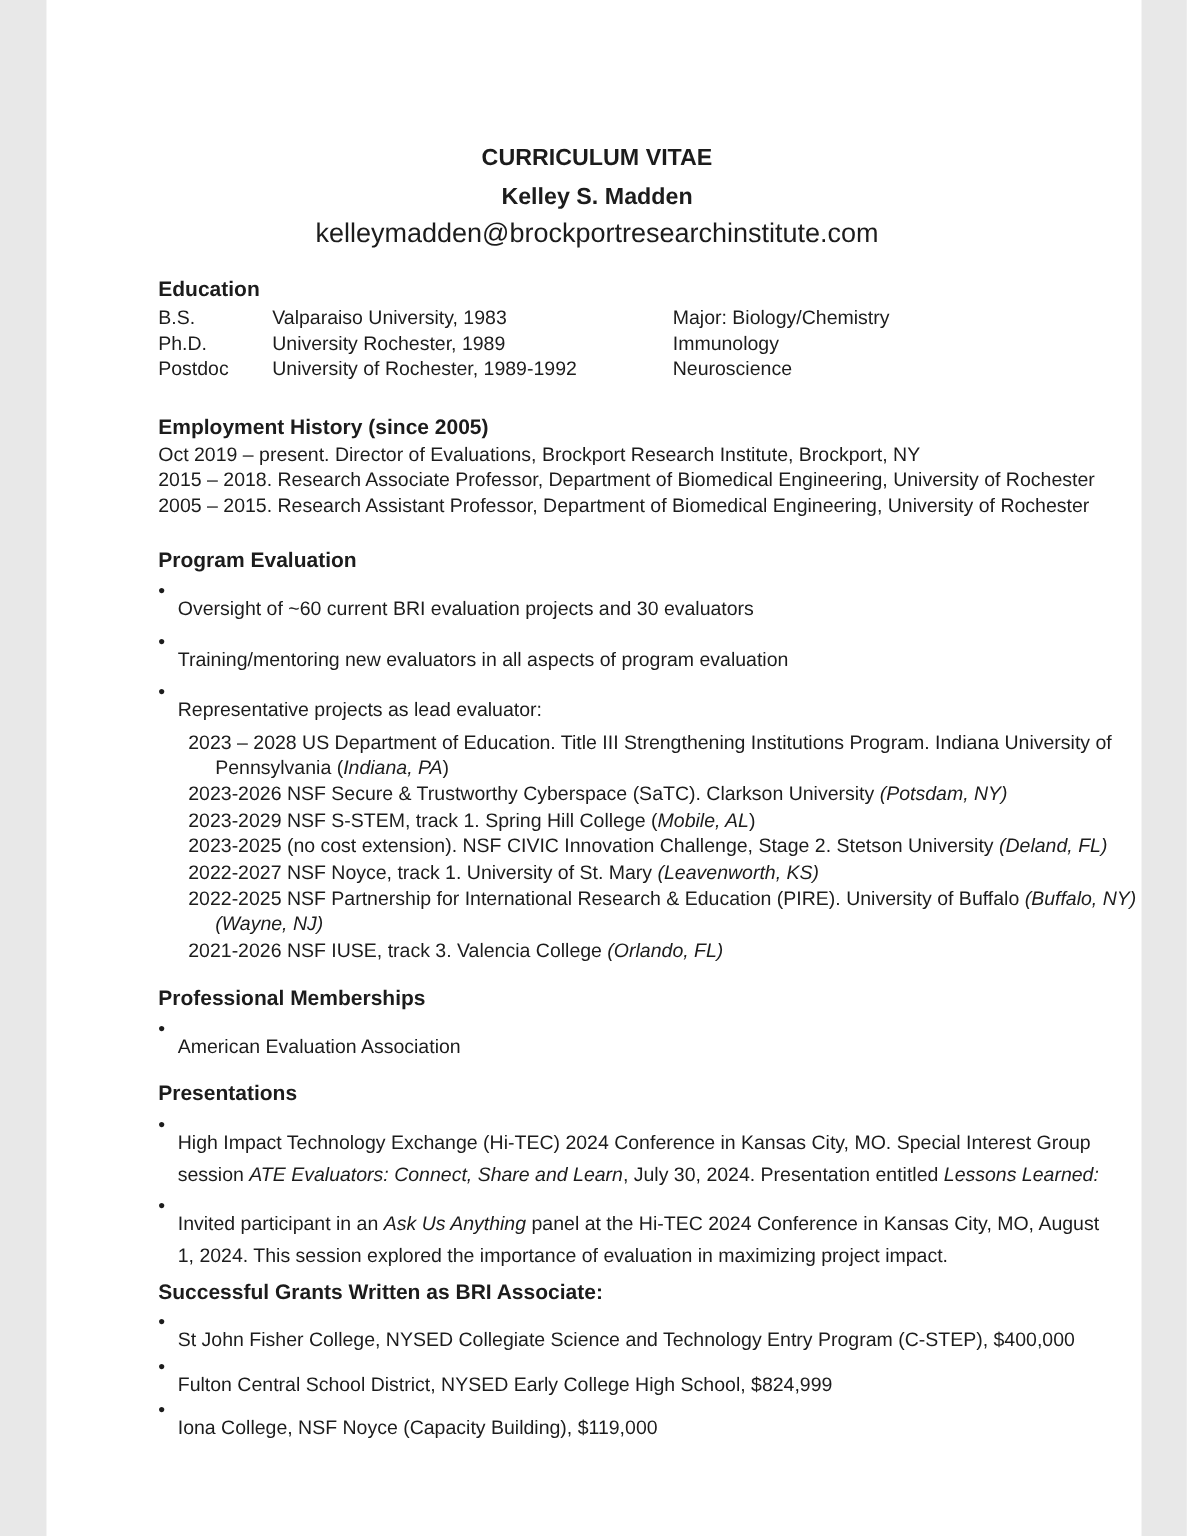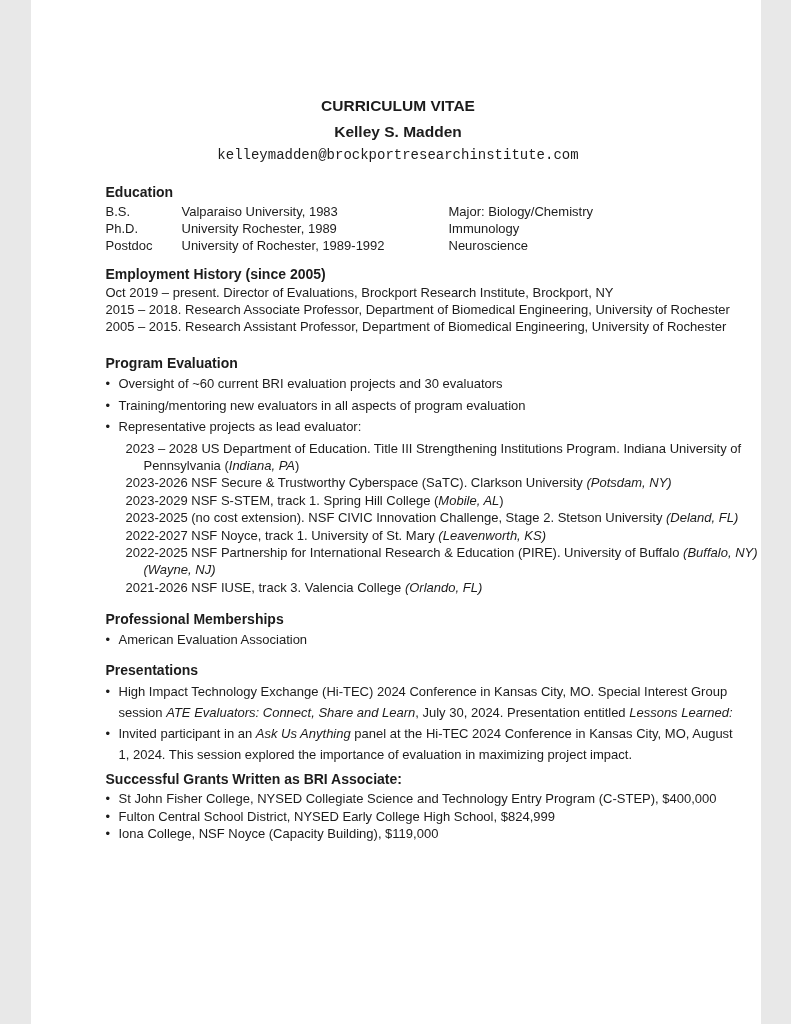--- a/index.html
+++ b/index.html
@@ -11,40 +11,40 @@
     color: #1c1c1c;
     font-family: "Liberation Sans", sans-serif;
     font-size: 13px;
     position: relative;
     overflow: hidden;
   }
   .content { padding: 96px 70px 0 75px; }
   .center { text-align: center; }
   .doc-title   { font-size: 15.5px; font-weight: bold; line-height: 20px; }
   .person-name { font-size: 15.5px; font-weight: bold; line-height: 20px; margin-top: 6px; }
-  .email       { font-size: 14px; line-height: 18px; margin-top: 4px; font-family: Liberation Mono, monospace; }
+  .email       { font-size: 18px; line-height: 18px; margin-top: 4px; }
 
   .sec-h { font-weight: bold; font-size: 14px; line-height: 18px; white-space: nowrap; }
 
   .sec-education     { margin-top: 19px; }
-  .sec-employment    { margin-top: 11px; }
+  .sec-employment    { margin-top: 21px; }
   .sec-program       { margin-top: 19px; }
   .sec-memberships   { margin-top: 14px; }
   .sec-presentations { margin-top: 13px; }
   .sec-grants        { margin-top: 5px; }
 
   .edu-grid { display: grid; grid-template-columns: 76px 267px 1fr; margin-top: 2px; }
   .edu-grid > div { line-height: 17px; white-space: nowrap; }
 
   .emp-lines { margin-top: 1px; }
   .line { line-height: 17px; white-space: nowrap; }
 
   .bullet-item { display: flex; }
   .bm { width: 13px; flex: 0 0 13px; }
-  .bt { white-space: nowrap; }
+  .bt { white-space: nowrap; margin-top: 12px; }
 
   .pe-bullets { margin-top: 3px; }
   .pe-bullets .bullet-item { line-height: 17px; margin-bottom: 4.5px; }
 
   .projects { margin-top: 4px; padding-left: 20px; }
   .proj-line { line-height: 17.4px; white-space: nowrap; }
   .proj-cont { padding-left: 18px; }
 
   .mem-bullets { margin-top: 3px; }
   .mem-bullets .bullet-item { line-height: 17px; }

